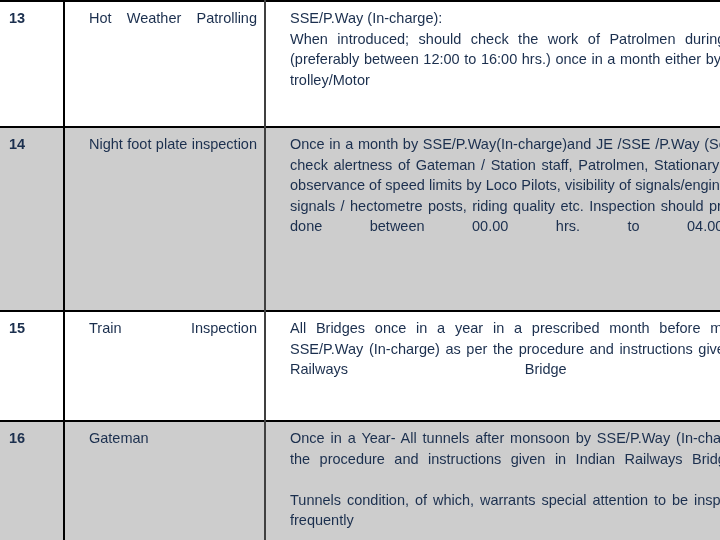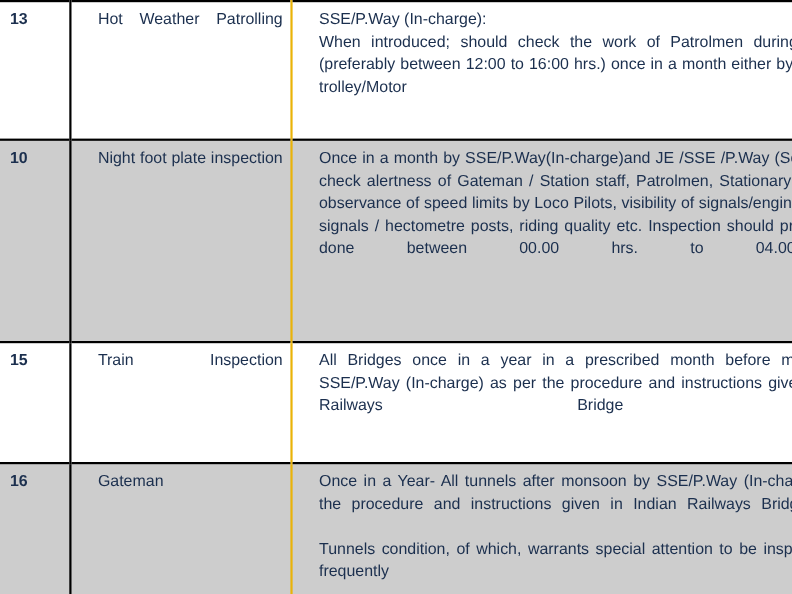--- a/index.html
+++ b/index.html
@@ -41,21 +41,21 @@
   .col-sno {
     width: 47px;
     border-right: 2px solid #000000;
     text-align: left;
     font-weight: bold;
     padding-left: 9px !important;
   }
 
   .col-activity {
     width: 168px;
-    border-right: 2px solid #eab308;
+    border-right: 2px solid #404040;
     margin-top: 45px;
   }
 
   .col-detail {
     width: 505px;
   }
 
   
   .jtext {
     text-align: justify;
@@ -97,21 +97,21 @@
       <td class="col-sno sno-cell">13</td>
       <td class="col-activity activity-cell">
         <span class="jtext">Hot Weather Patrolling</span>
       </td>
       <td class="col-detail">
         <span class="jtext"><b>SSE/P.Way (In-charge)</b><span>:</span><br><span>When introduced; should check the work of Patrolmen during day time (preferably between 12:00 to 16:00 hrs.) once in a month either by Train/Push trolley/Motor Trolley</span></span>
       </td>
     </tr>
 
     <tr id="row-14" class="row-gray">
-      <td class="col-sno sno-cell">10</td>
+      <td class="col-sno sno-cell">14</td>
       <td class="col-activity activity-cell">
         <span class="jtext">Night foot plate inspection</span>
       </td>
       <td class="col-detail">
         <span class="jtext"><b>Once in a month</b><span> by SSE/P.Way(In-charge)and </span><b>JE /SSE /P.Way (Sectional)-</b><span> to check alertness of Gateman / Station staff, Patrolmen, Stationary watchmen, observance of speed limits by Loco Pilots, visibility of signals/engineering fixed signals / hectometre posts, riding quality etc. Inspection should preferably be done between 00.00 hrs. to 04.00 hrs.</span></span>
       </td>
     </tr>
 
     <tr id="row-15" class="row-white">
       <td class="col-sno sno-cell">15</td>

